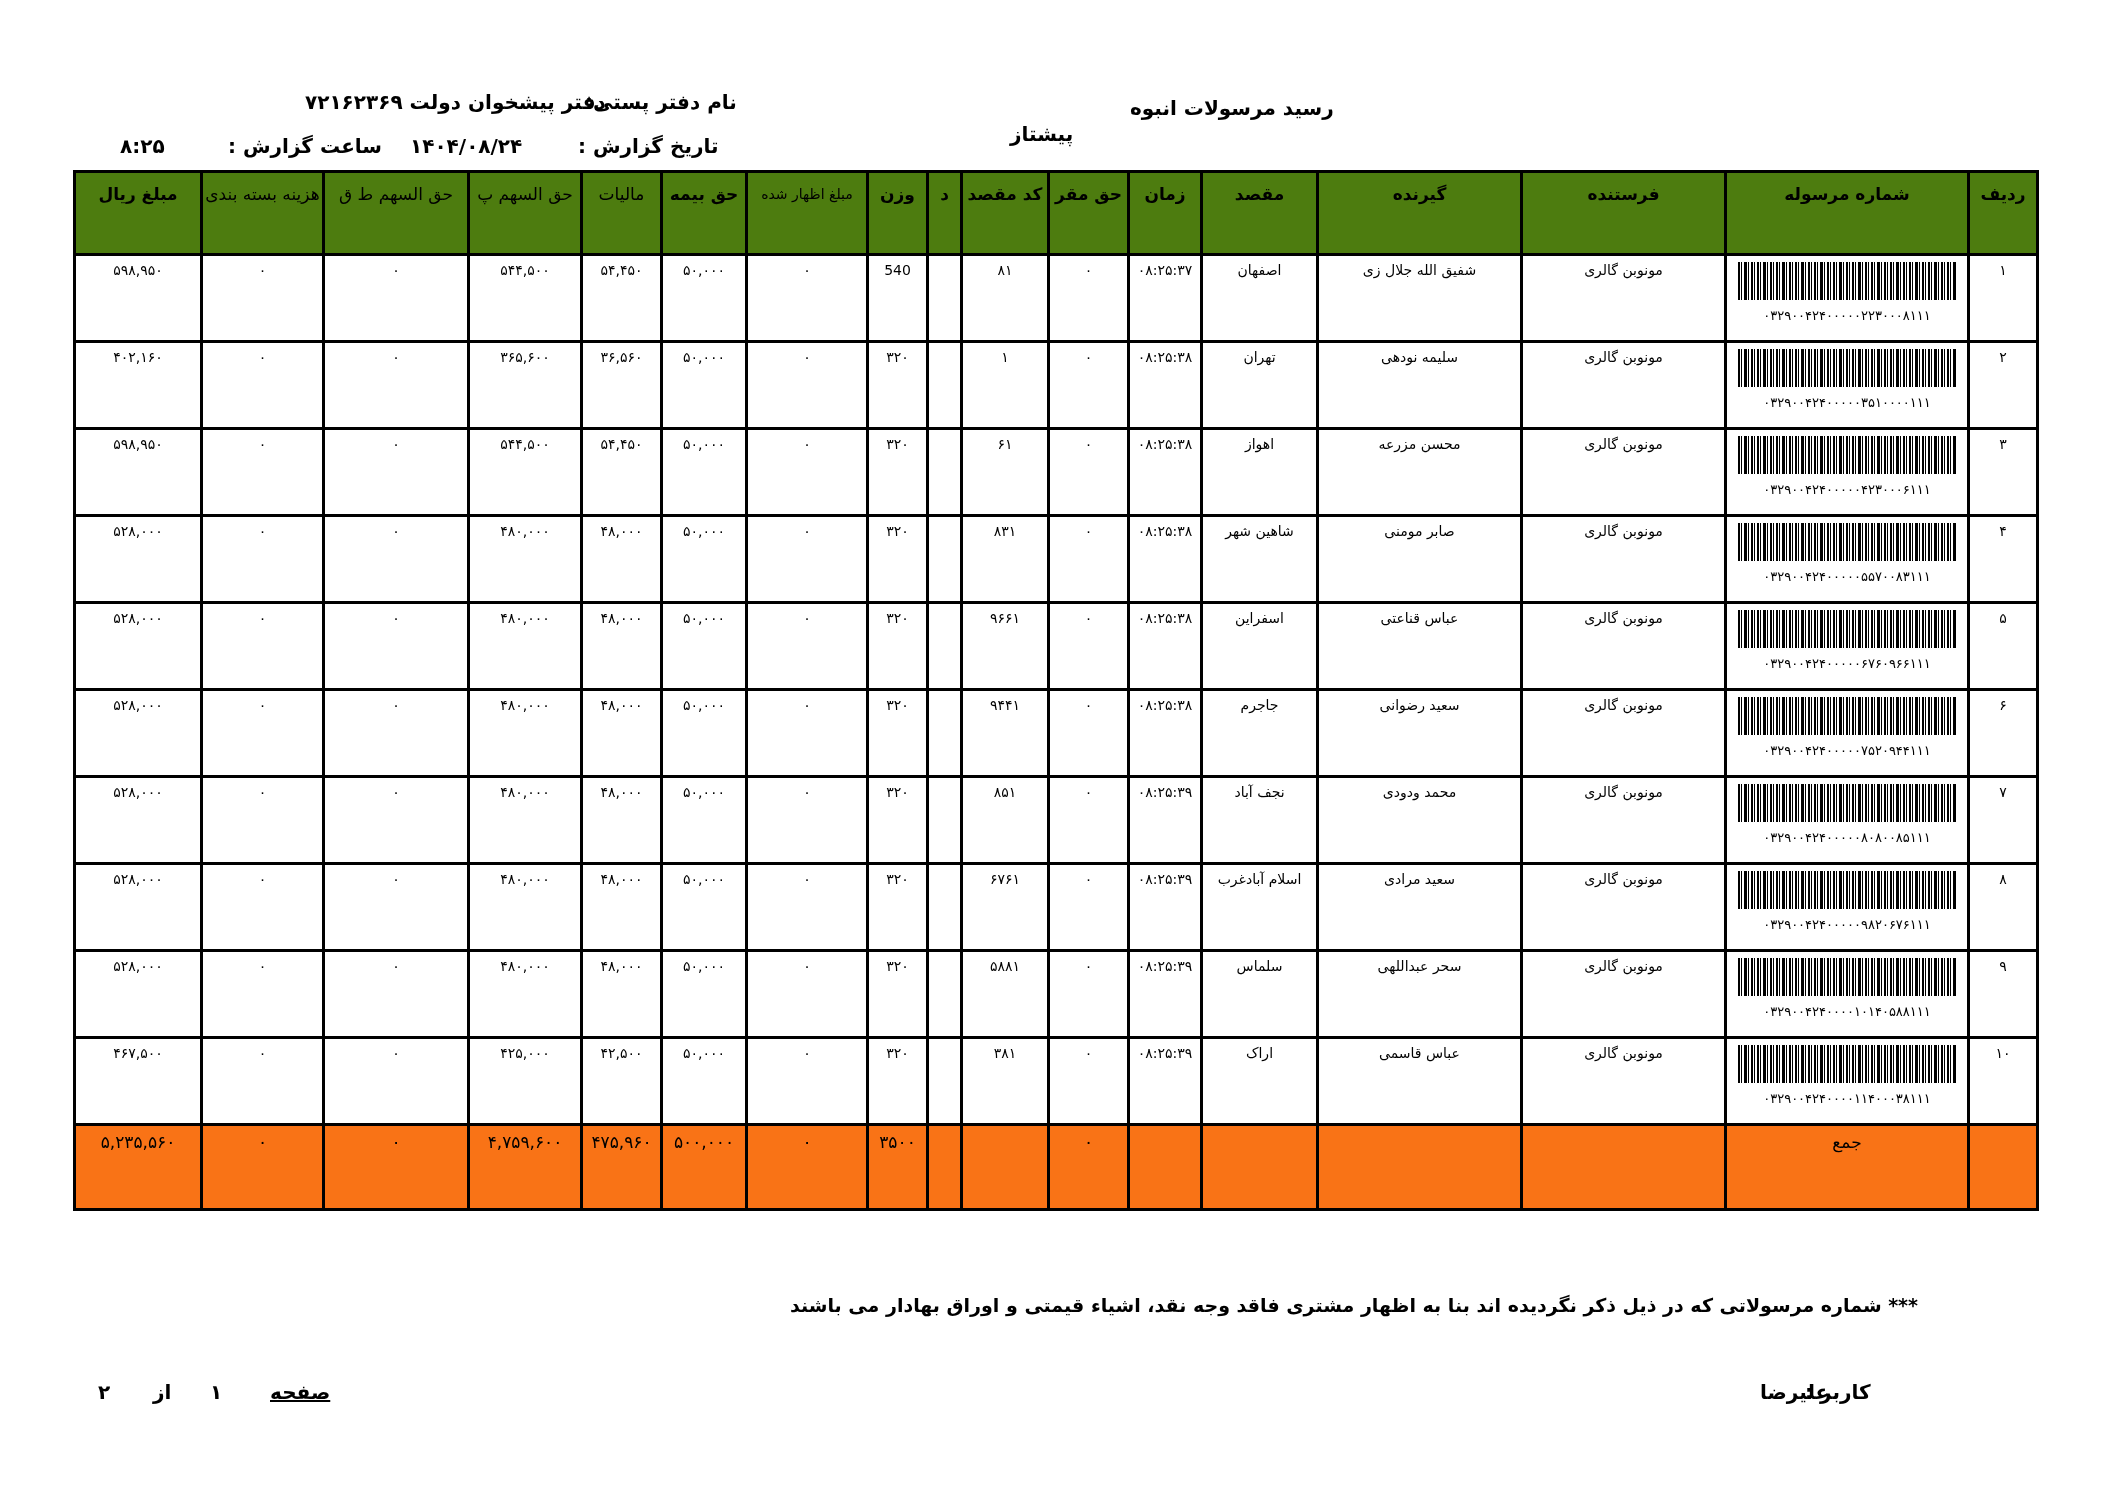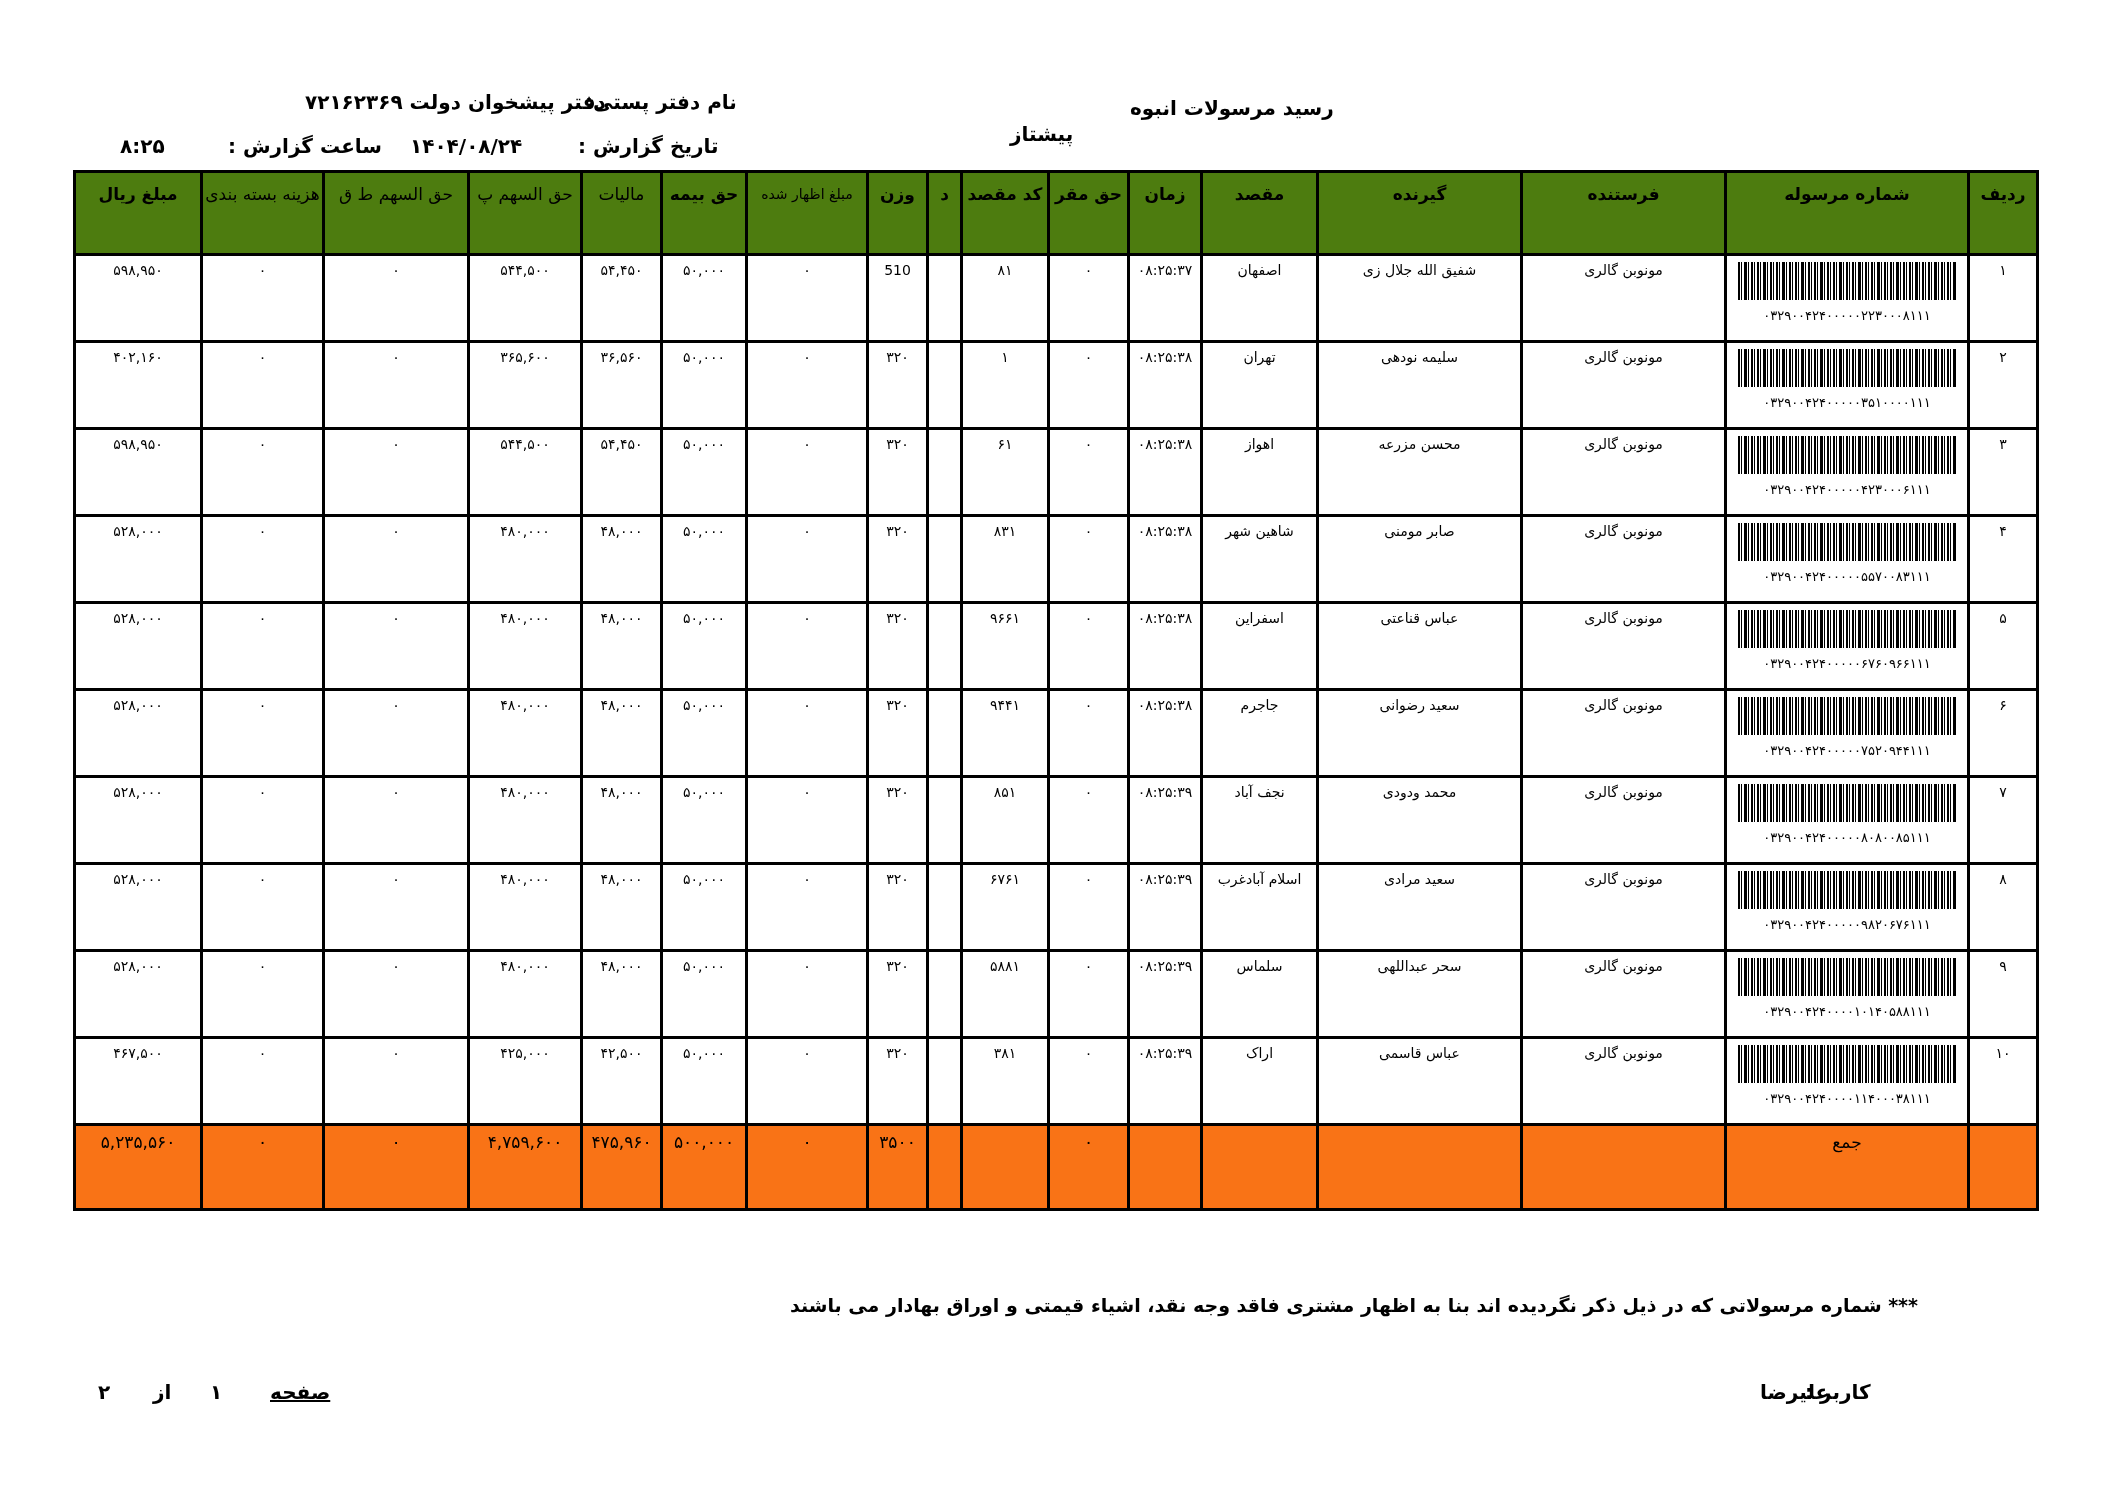--- a/index.html
+++ b/index.html
@@ -85,21 +85,21 @@
           <div class="barcode"></div>
           <div class="bc-num">۰۳۲۹۰۰۴۲۴۰۰۰۰۰۲۲۳۰۰۰۸۱۱۱</div>
         </td>
         <td>مونوبن گالری</td>
         <td>شفیق الله جلال زی</td>
         <td>اصفهان</td>
         <td class="time">۰۸:۲۵:۳۷</td>
         <td>۰</td>
         <td>۸۱</td>
         <td></td>
-        <td>510</td>
+        <td>540</td>
         <td>۰</td>
         <td>۵۰,۰۰۰</td>
         <td>۵۴,۴۵۰</td>
         <td>۵۴۴,۵۰۰</td>
         <td>۰</td>
         <td>۰</td>
         <td>۵۹۸,۹۵۰</td>
       </tr>
       <tr>
         <td class="rownum">۲</td>

